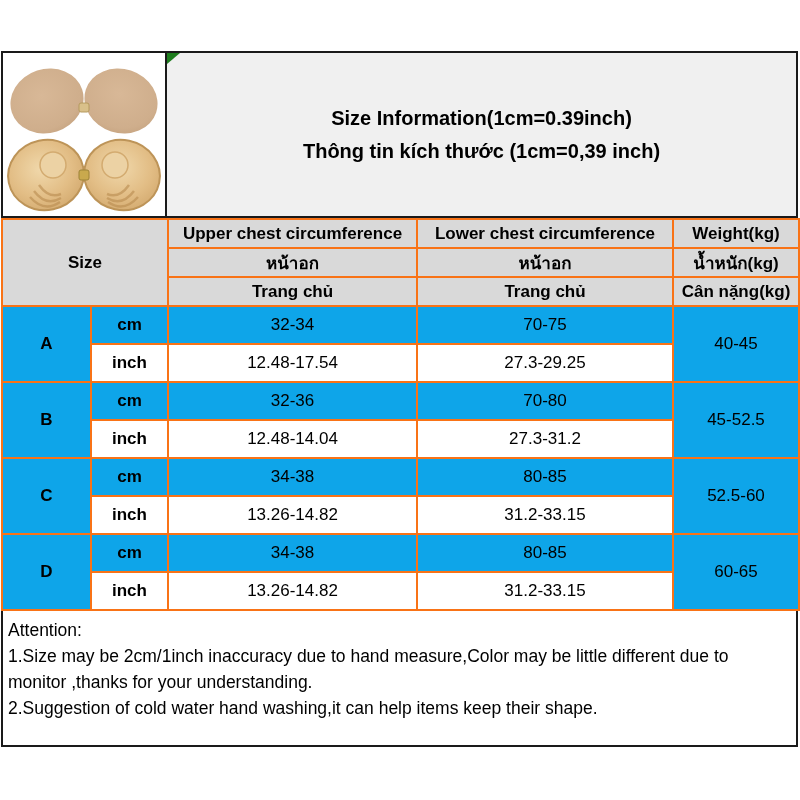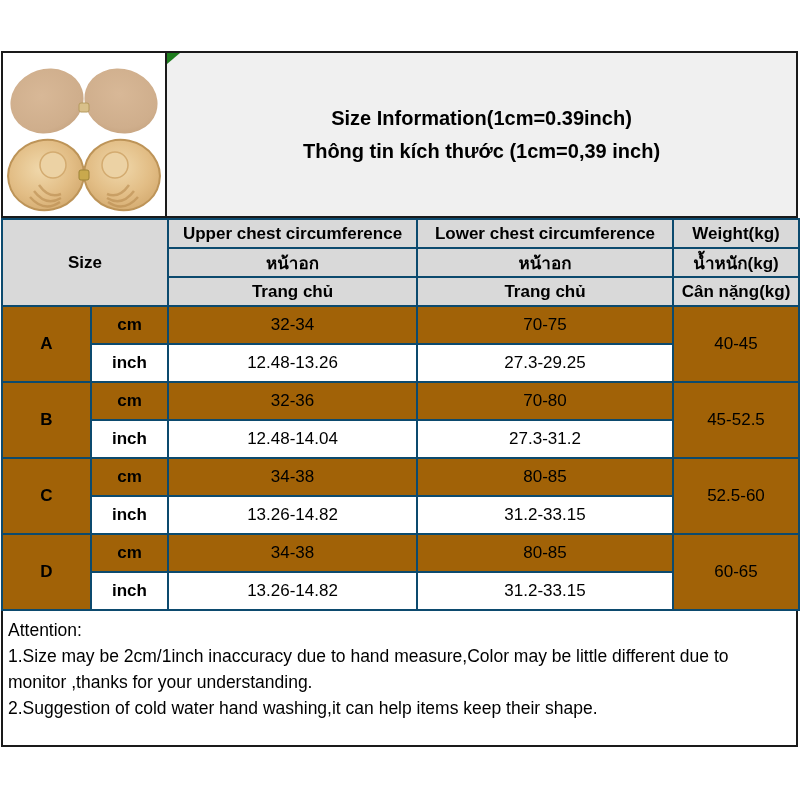--- a/index.html
+++ b/index.html
@@ -38,32 +38,32 @@
   }
   .title-line { font-weight: bold; font-size: 20px; line-height: 1.1; text-align: center; }
 
   
   table.size-table {
     width: 100%;
     border-collapse: collapse;
     table-layout: fixed;
   }
   .size-table td {
-    border: 2px solid #0c4a6e;
+    border: 2px solid #f97316;
     text-align: center;
     vertical-align: middle;
     overflow: hidden;
     white-space: nowrap;
   }
   .size-table tr.hdr td { height: 29px; background: #d9d9d9; font-weight: bold; font-size: 17px; }
   .size-table tr.body-row td { height: 38px; font-size: 17px; }
   td.size-hdr { font-size: 31px; font-weight: bold; background: #d9d9d9; }
   td.letter { background: #d9d9d9; font-weight: bold; font-size: 18px; }
   td.unit { font-weight: bold; font-size: 17px; }
-  tr.cm-row td { background: #a16207; }
+  tr.cm-row td { background: #0ea5e9; }
   tr.inch-row td { background: #ffffff; }
   td.weight { background: #f2f2f2; font-size: 17px; }
 
   
   .attention-box {
     width: 100%; height: 136px;
     border: 2px solid #1a1a1a;
     border-top: none;
     background: #ffffff;
     padding: 6px 5px 0 5px;
@@ -152,21 +152,21 @@
 
       <tr class="body-row cm-row">
         <td rowspan="2" class="letter">A</td>
         <td class="unit">cm</td>
         <td>32-34</td>
         <td>70-75</td>
         <td rowspan="2" class="weight">40-45</td>
       </tr>
       <tr class="body-row inch-row">
         <td class="unit">inch</td>
-        <td>12.48-13.26</td>
+        <td>12.48-17.54</td>
         <td>27.3-29.25</td>
       </tr>
 
       <tr class="body-row cm-row">
         <td rowspan="2" class="letter">B</td>
         <td class="unit">cm</td>
         <td>32-36</td>
         <td>70-80</td>
         <td rowspan="2" class="weight">45-52.5</td>
       </tr>

